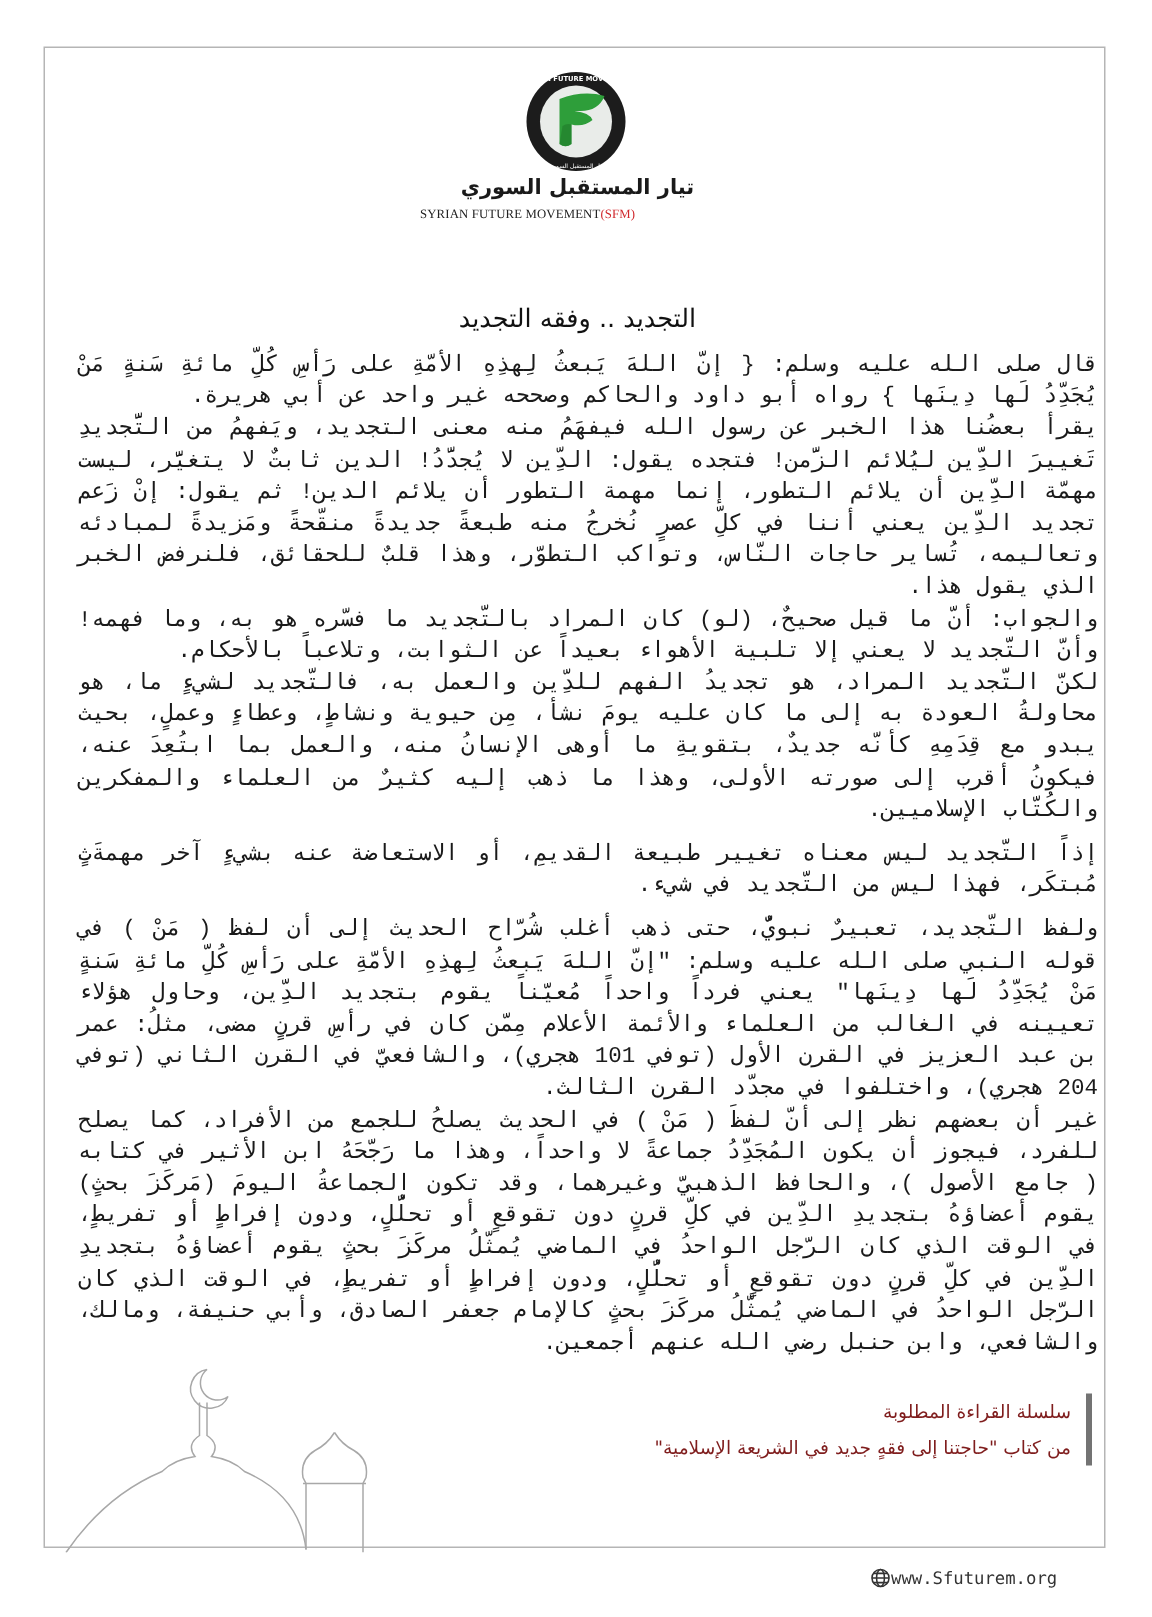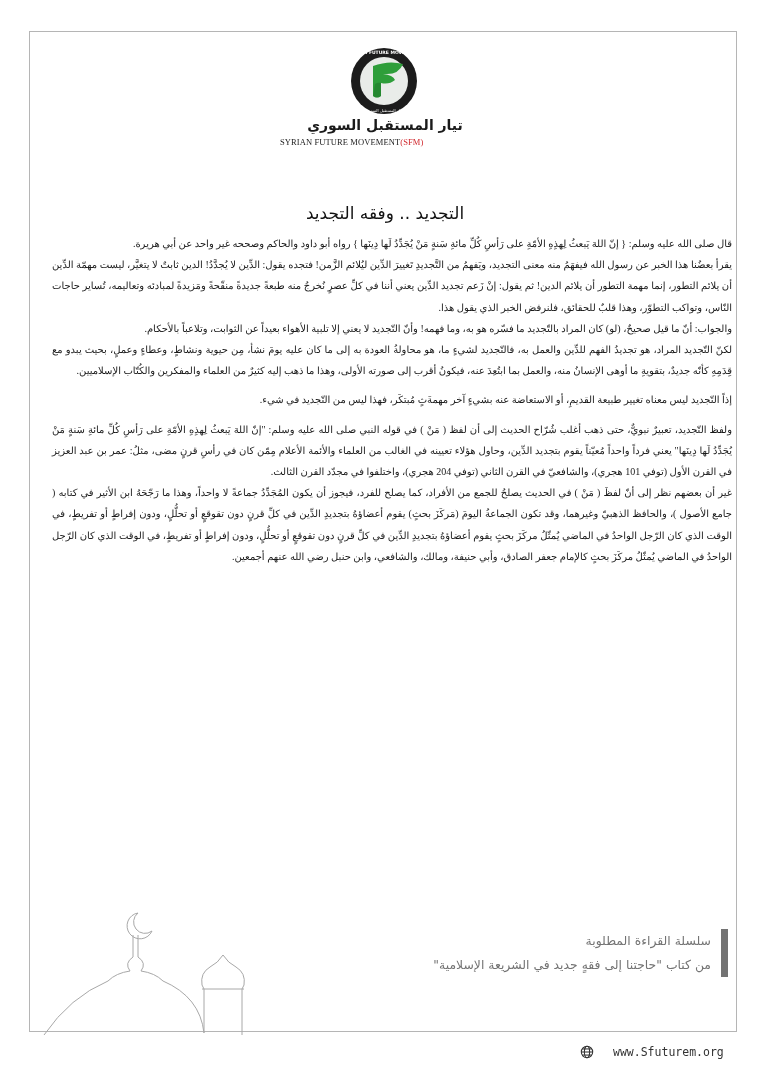--- a/index.html
+++ b/index.html
@@ -25,34 +25,34 @@
     letter-spacing: 0.1px;
   }
   .brand-en .sfm { color: #d0262b; }
   .doc-title {
     position: absolute; left: 150px; top: 175px; width: 470px; text-align: center;
     font-family: "DejaVu Sans", sans-serif; font-size: 17px; color: #111; direction: rtl; margin-top: 28px;
   }
   .body-text {
     position: absolute; left: 52px; top: 233px; width: 680px;
     direction: rtl; text-align: justify; text-align-last: right;
-    font-family: Liberation Serif, serif; font-size: 10px; line-height: 21.2px; color: #1a1a1a;
+    font-family: Liberation Mono, monospace; font-size: 15px; line-height: 21.2px; color: #1a1a1a;
   }
   .body-text p { margin: 0; }
   .body-text p.gap { margin-top: 8px; }
   .credits {
     position: absolute; right: 40px; top: 929px; width: 330px;
-    direction: rtl; border-right: 7px solid #737373; padding-right: 10px;
-    font-family: "DejaVu Sans", sans-serif; font-size: 12.4px; line-height: 24px; color: #737373;
+    direction: rtl; border-right: 4px solid #737373; padding-right: 10px;
+    font-family: "DejaVu Sans", sans-serif; font-size: 12.4px; line-height: 24px; color: #7f1d1d;
   }
   .credits div { white-space: nowrap; }
   .mosque { position: absolute; left: 20px; top: 905px; width: 240px; height: 130px; }
   .footer {
     position: absolute; left: 580px; top: 1043px; height: 18px;
-    display: flex; align-items: center; gap: 19px;
+    display: flex; align-items: center; gap: 0;
     font-family: "DejaVu Sans Mono", monospace; font-size: 11.5px; color: #333;
   }
   .footer svg { width: 14px; height: 14px; }
 </style>
 </head>
 <body>
 
 <div class="frame"></div>
 
 <svg class="logo" viewBox="0 0 82 74">

